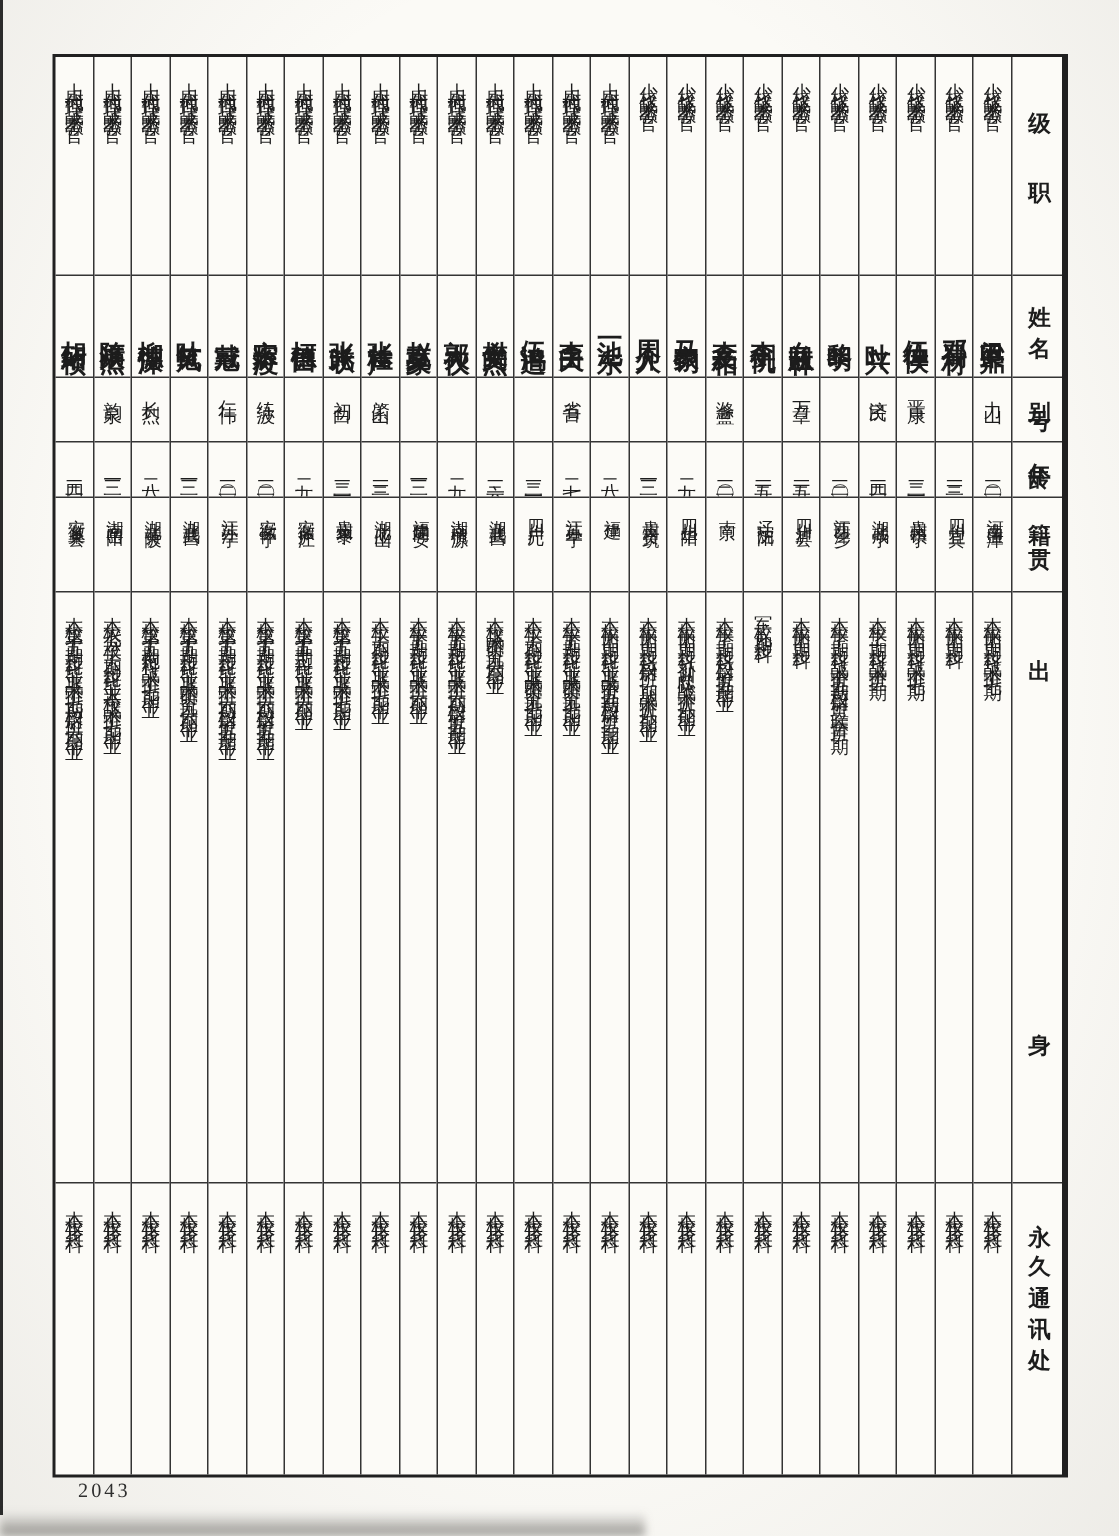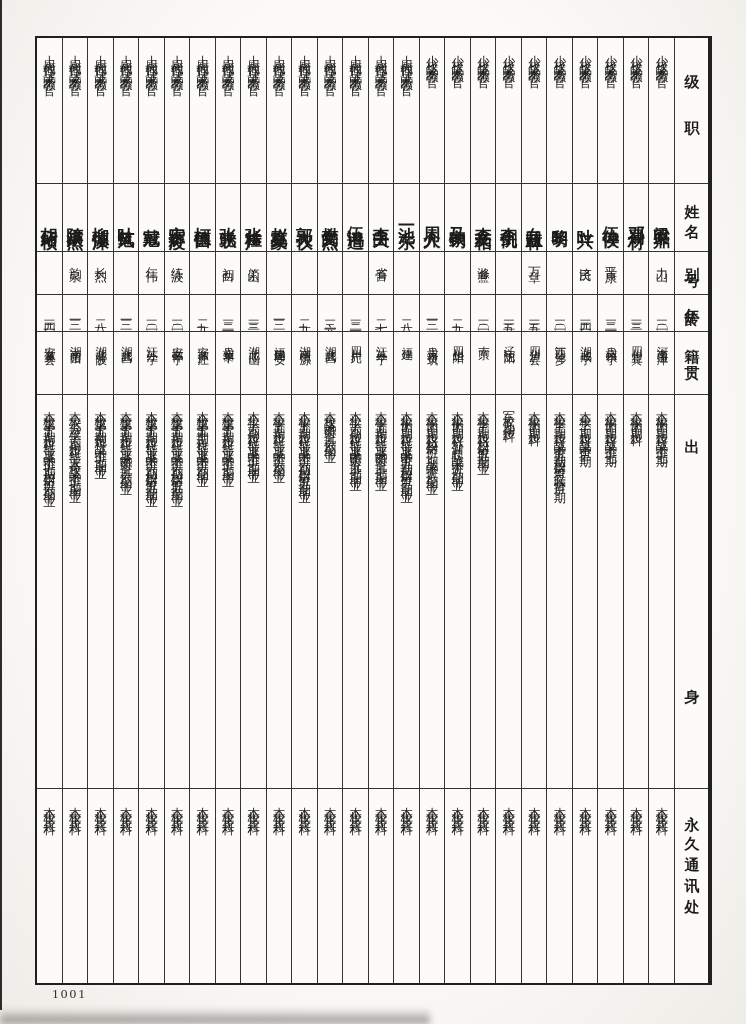--- a/index.html
+++ b/index.html
@@ -678,13 +678,13 @@
       </div>
     <div class="cell c-background">
         <span class="vtext">本校第十五期步科毕业战术班七期校尉班六期毕业</span>
       </div>
     <div class="cell c-contact">
         <span class="vtext">本校步兵科</span>
       </div>
   </div>
   </div>
 
-<div class="page-number">1001</div>
+<div class="page-number">2043</div>
 
 </body></html>

